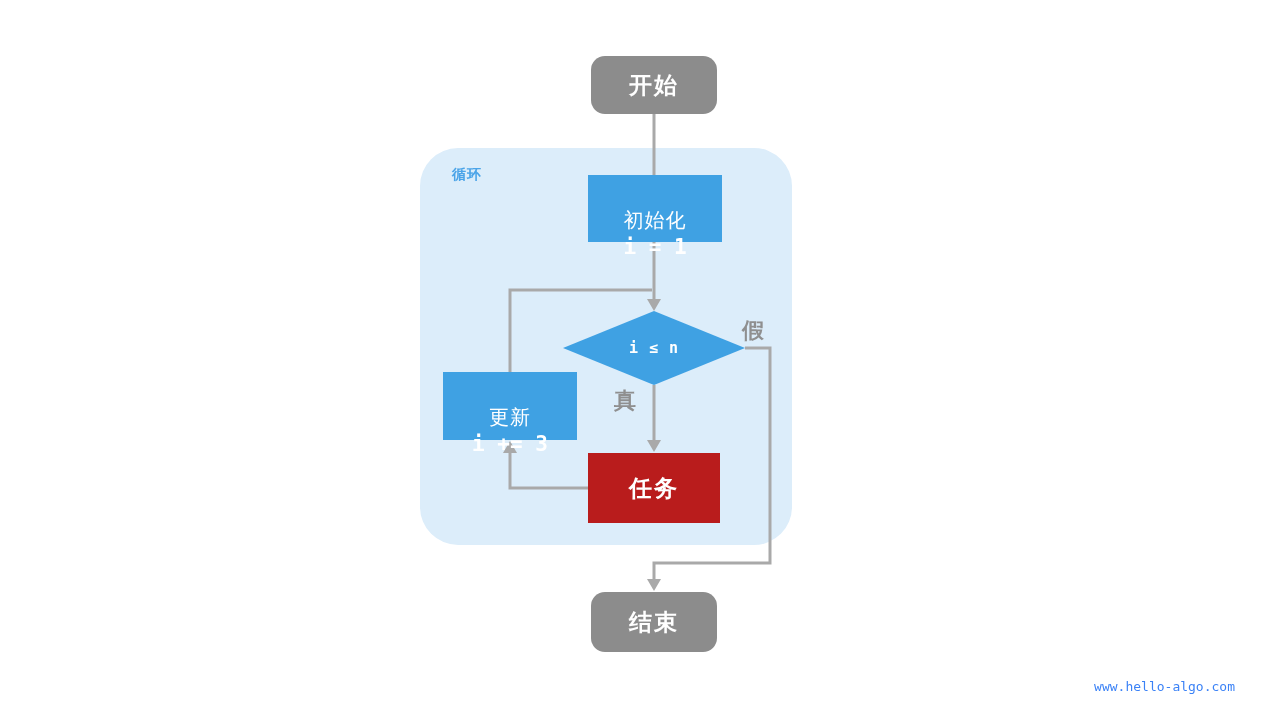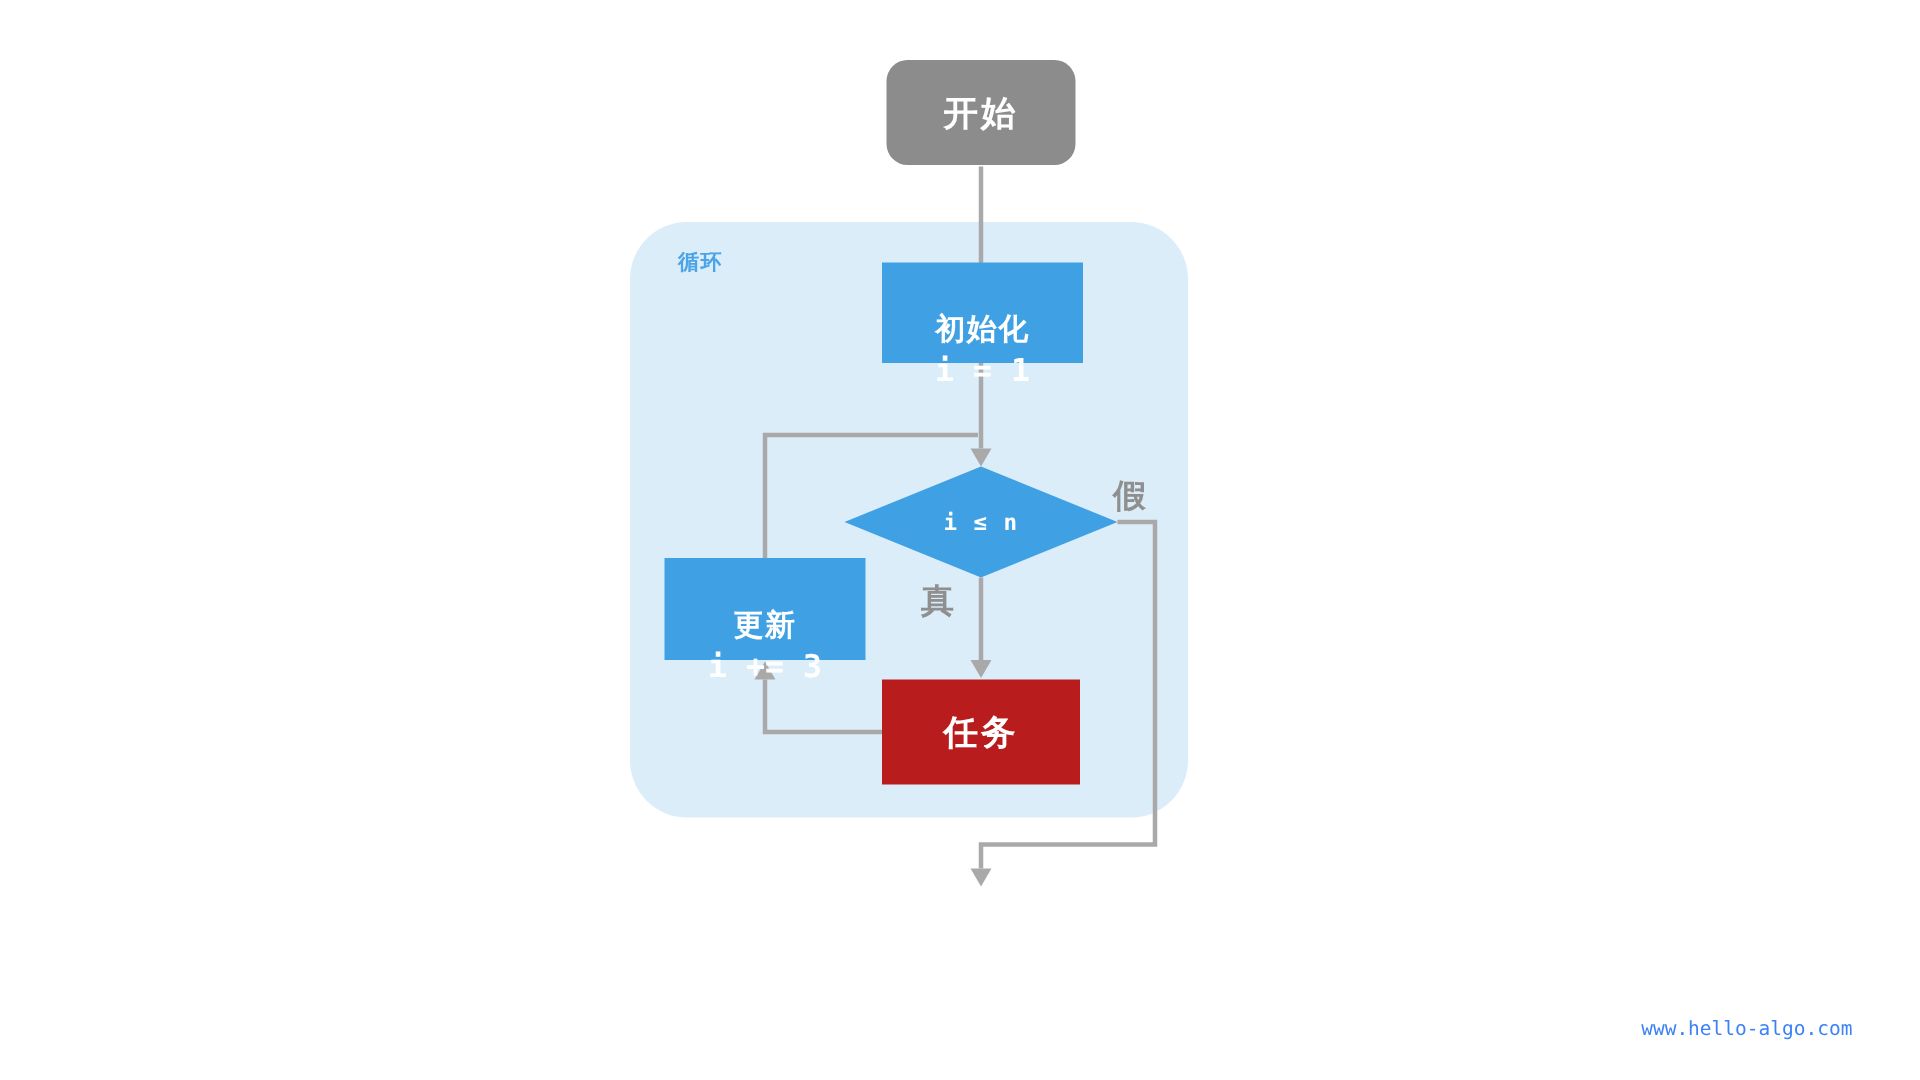--- a/index.html
+++ b/index.html
@@ -50,33 +50,33 @@
     border-radius: 14px;
     font-size: 23px;
     font-weight: bold;
     letter-spacing: 2px;
   }
   .process {
     background: #3fa1e3;
   }
   .process .cjk-line {
     font-size: 20px;
-    font-weight: bold;
+    font-weight: normal;
     letter-spacing: 1px;
     line-height: 28px;
     margin-top: 48px;
   }
   .process .code-line {
     font-family: "DejaVu Sans Mono", monospace;
     font-size: 21px;
     font-weight: bold;
     line-height: 26px;
     text-align: center;
   }
-  #start-node { left: 591px; top: 40px; width: 126px; height: 70px; }
+  #start-node { left: 591px; top: 56px; width: 126px; height: 58px; }
   #end-node   { left: 591px; top: 592px; width: 126px; height: 60px; }
   #init-node  { left: 588px; top: 175px; width: 134px; height: 67px; }
   #update-node{ left: 443px; top: 372px; width: 134px; height: 68px; }
   #task-node {
     left: 588px; top: 453px;
     width: 132px; height: 70px;
     background: #b91c1c;
     font-size: 23px;
     font-weight: bold;
     letter-spacing: 2px;
@@ -155,16 +155,19 @@
 
   <div id="update-node" class="node process">
     <span class="cjk-line">更新</span>
     <span class="code-line">i += 3</span>
   </div>
 
   <div id="task-node" class="node">
     <span>任务</span>
   </div>
 
+  <div id="end-node" class="node terminal">
+    <span>结束</span>
+  </div>
 
   <div class="watermark">www.hello-algo.com</div>
 
 </div>
 
 </body></html>

